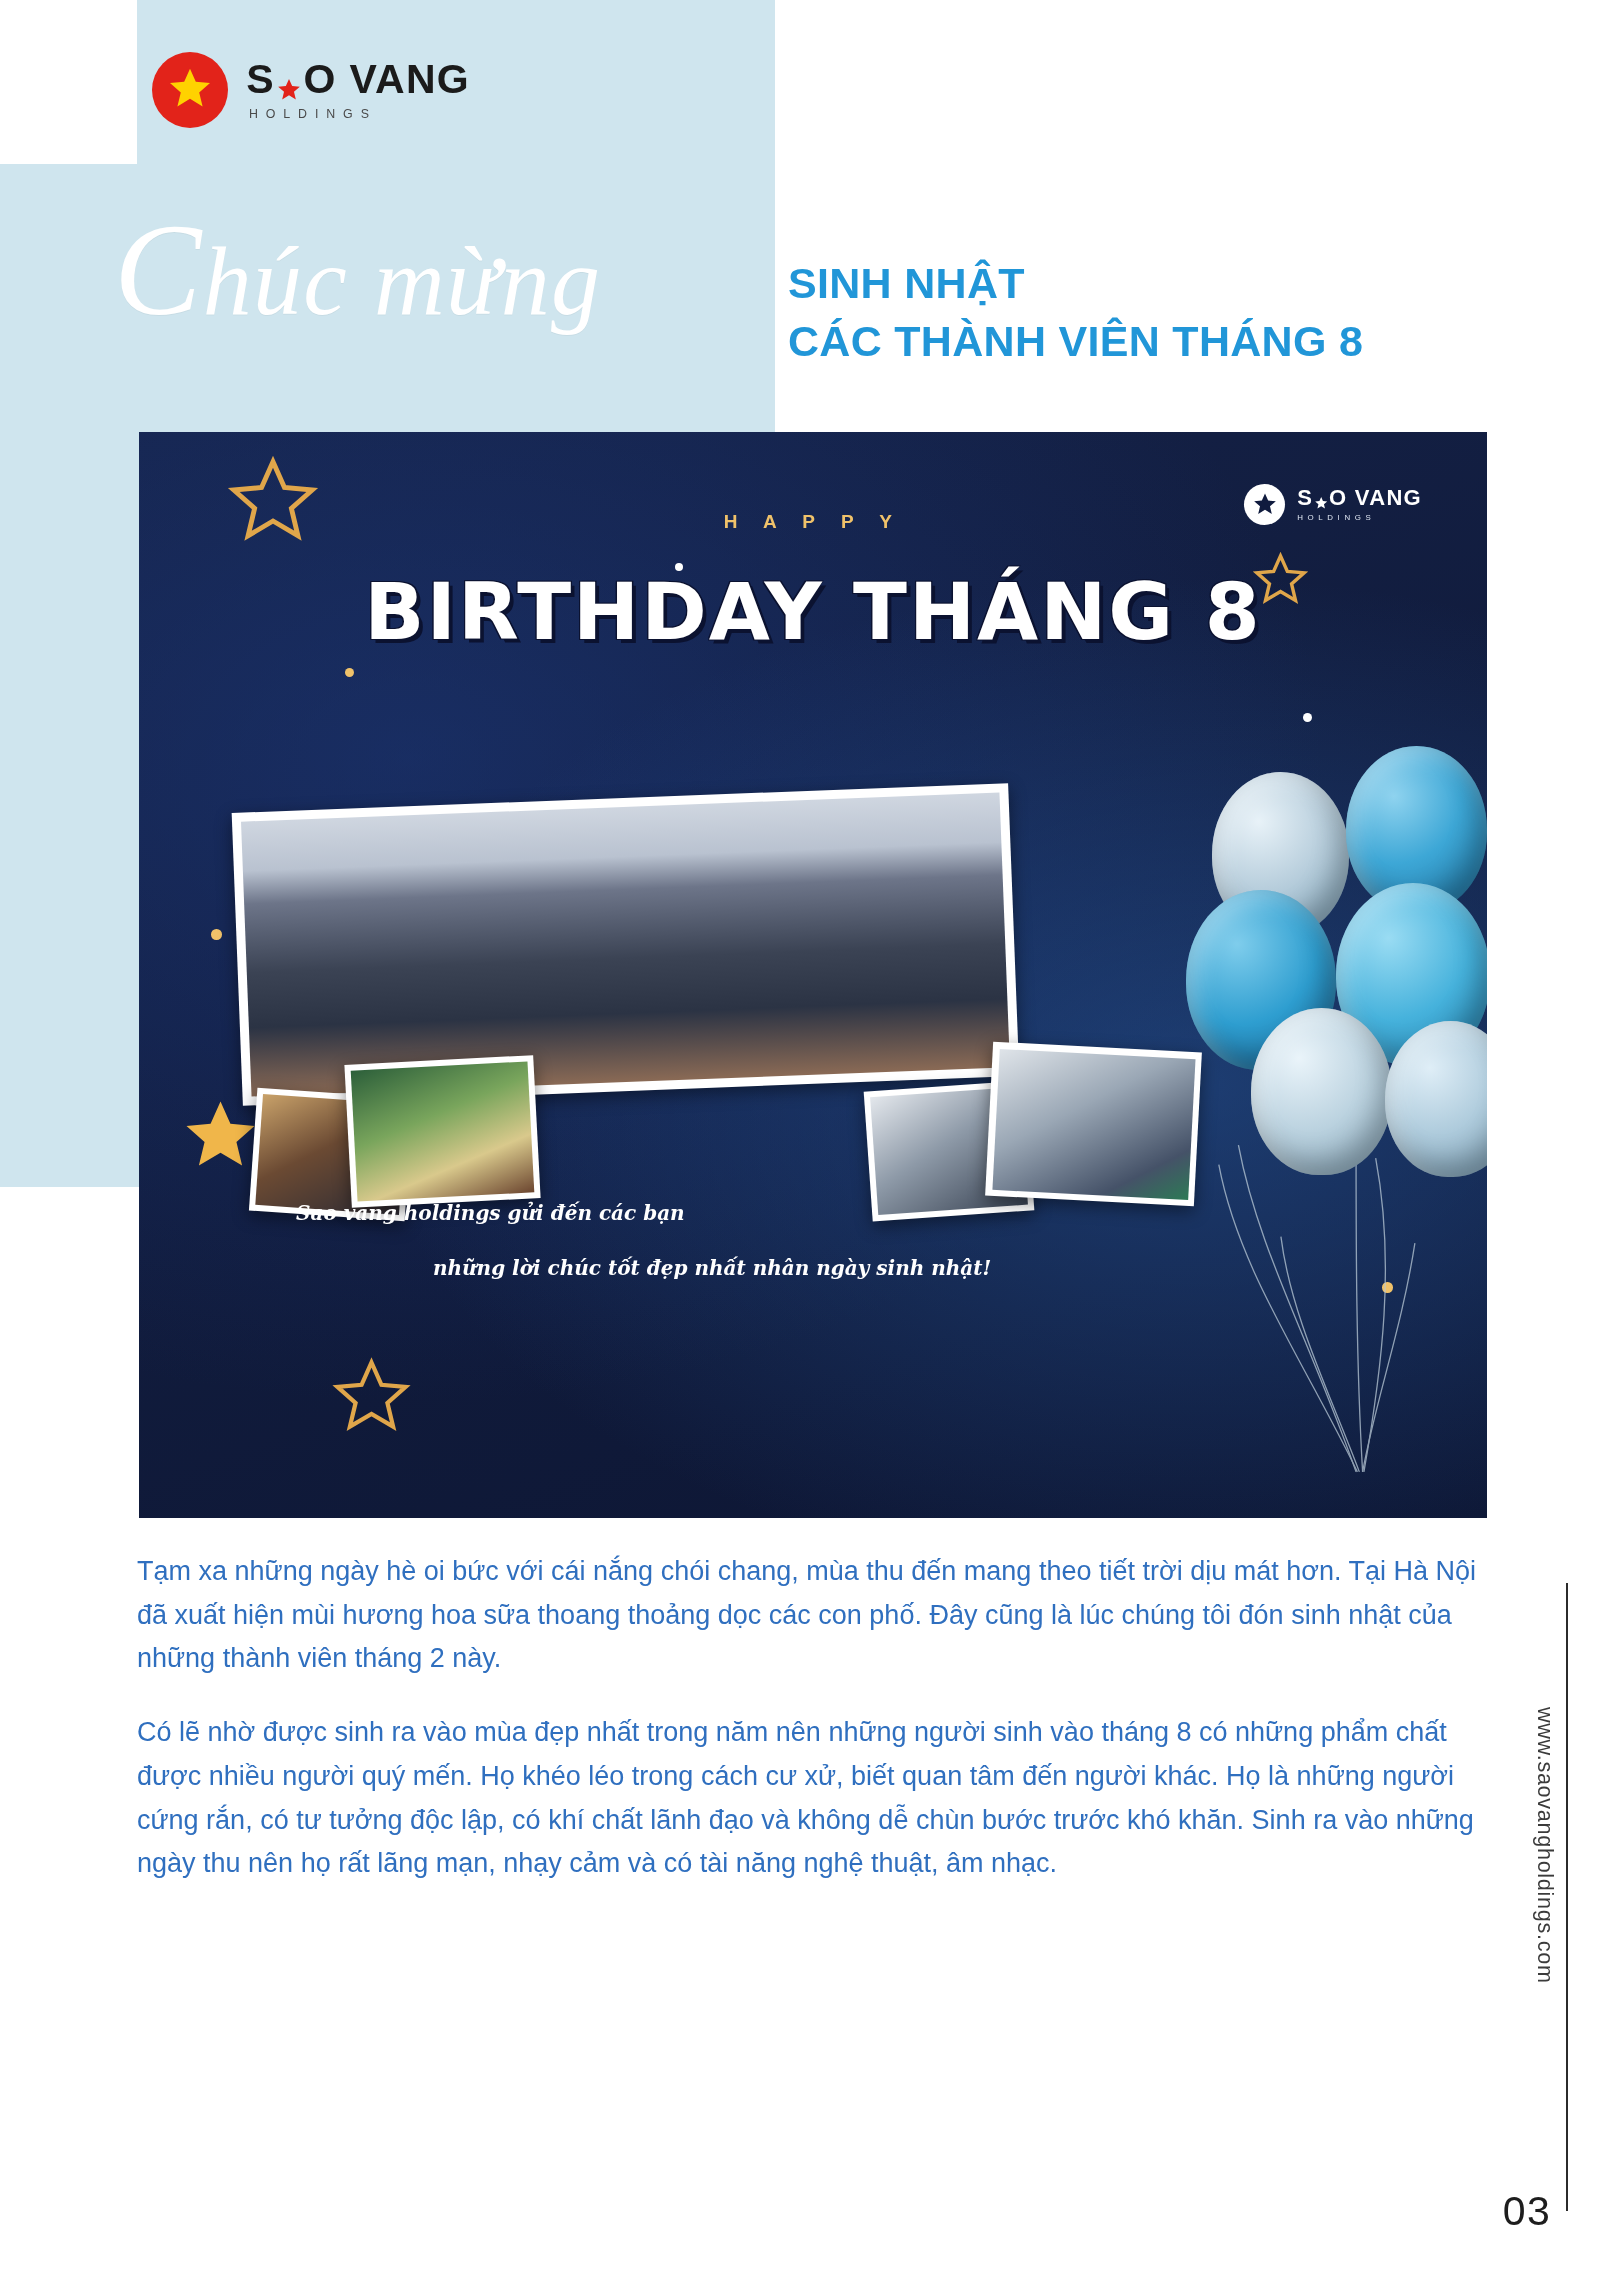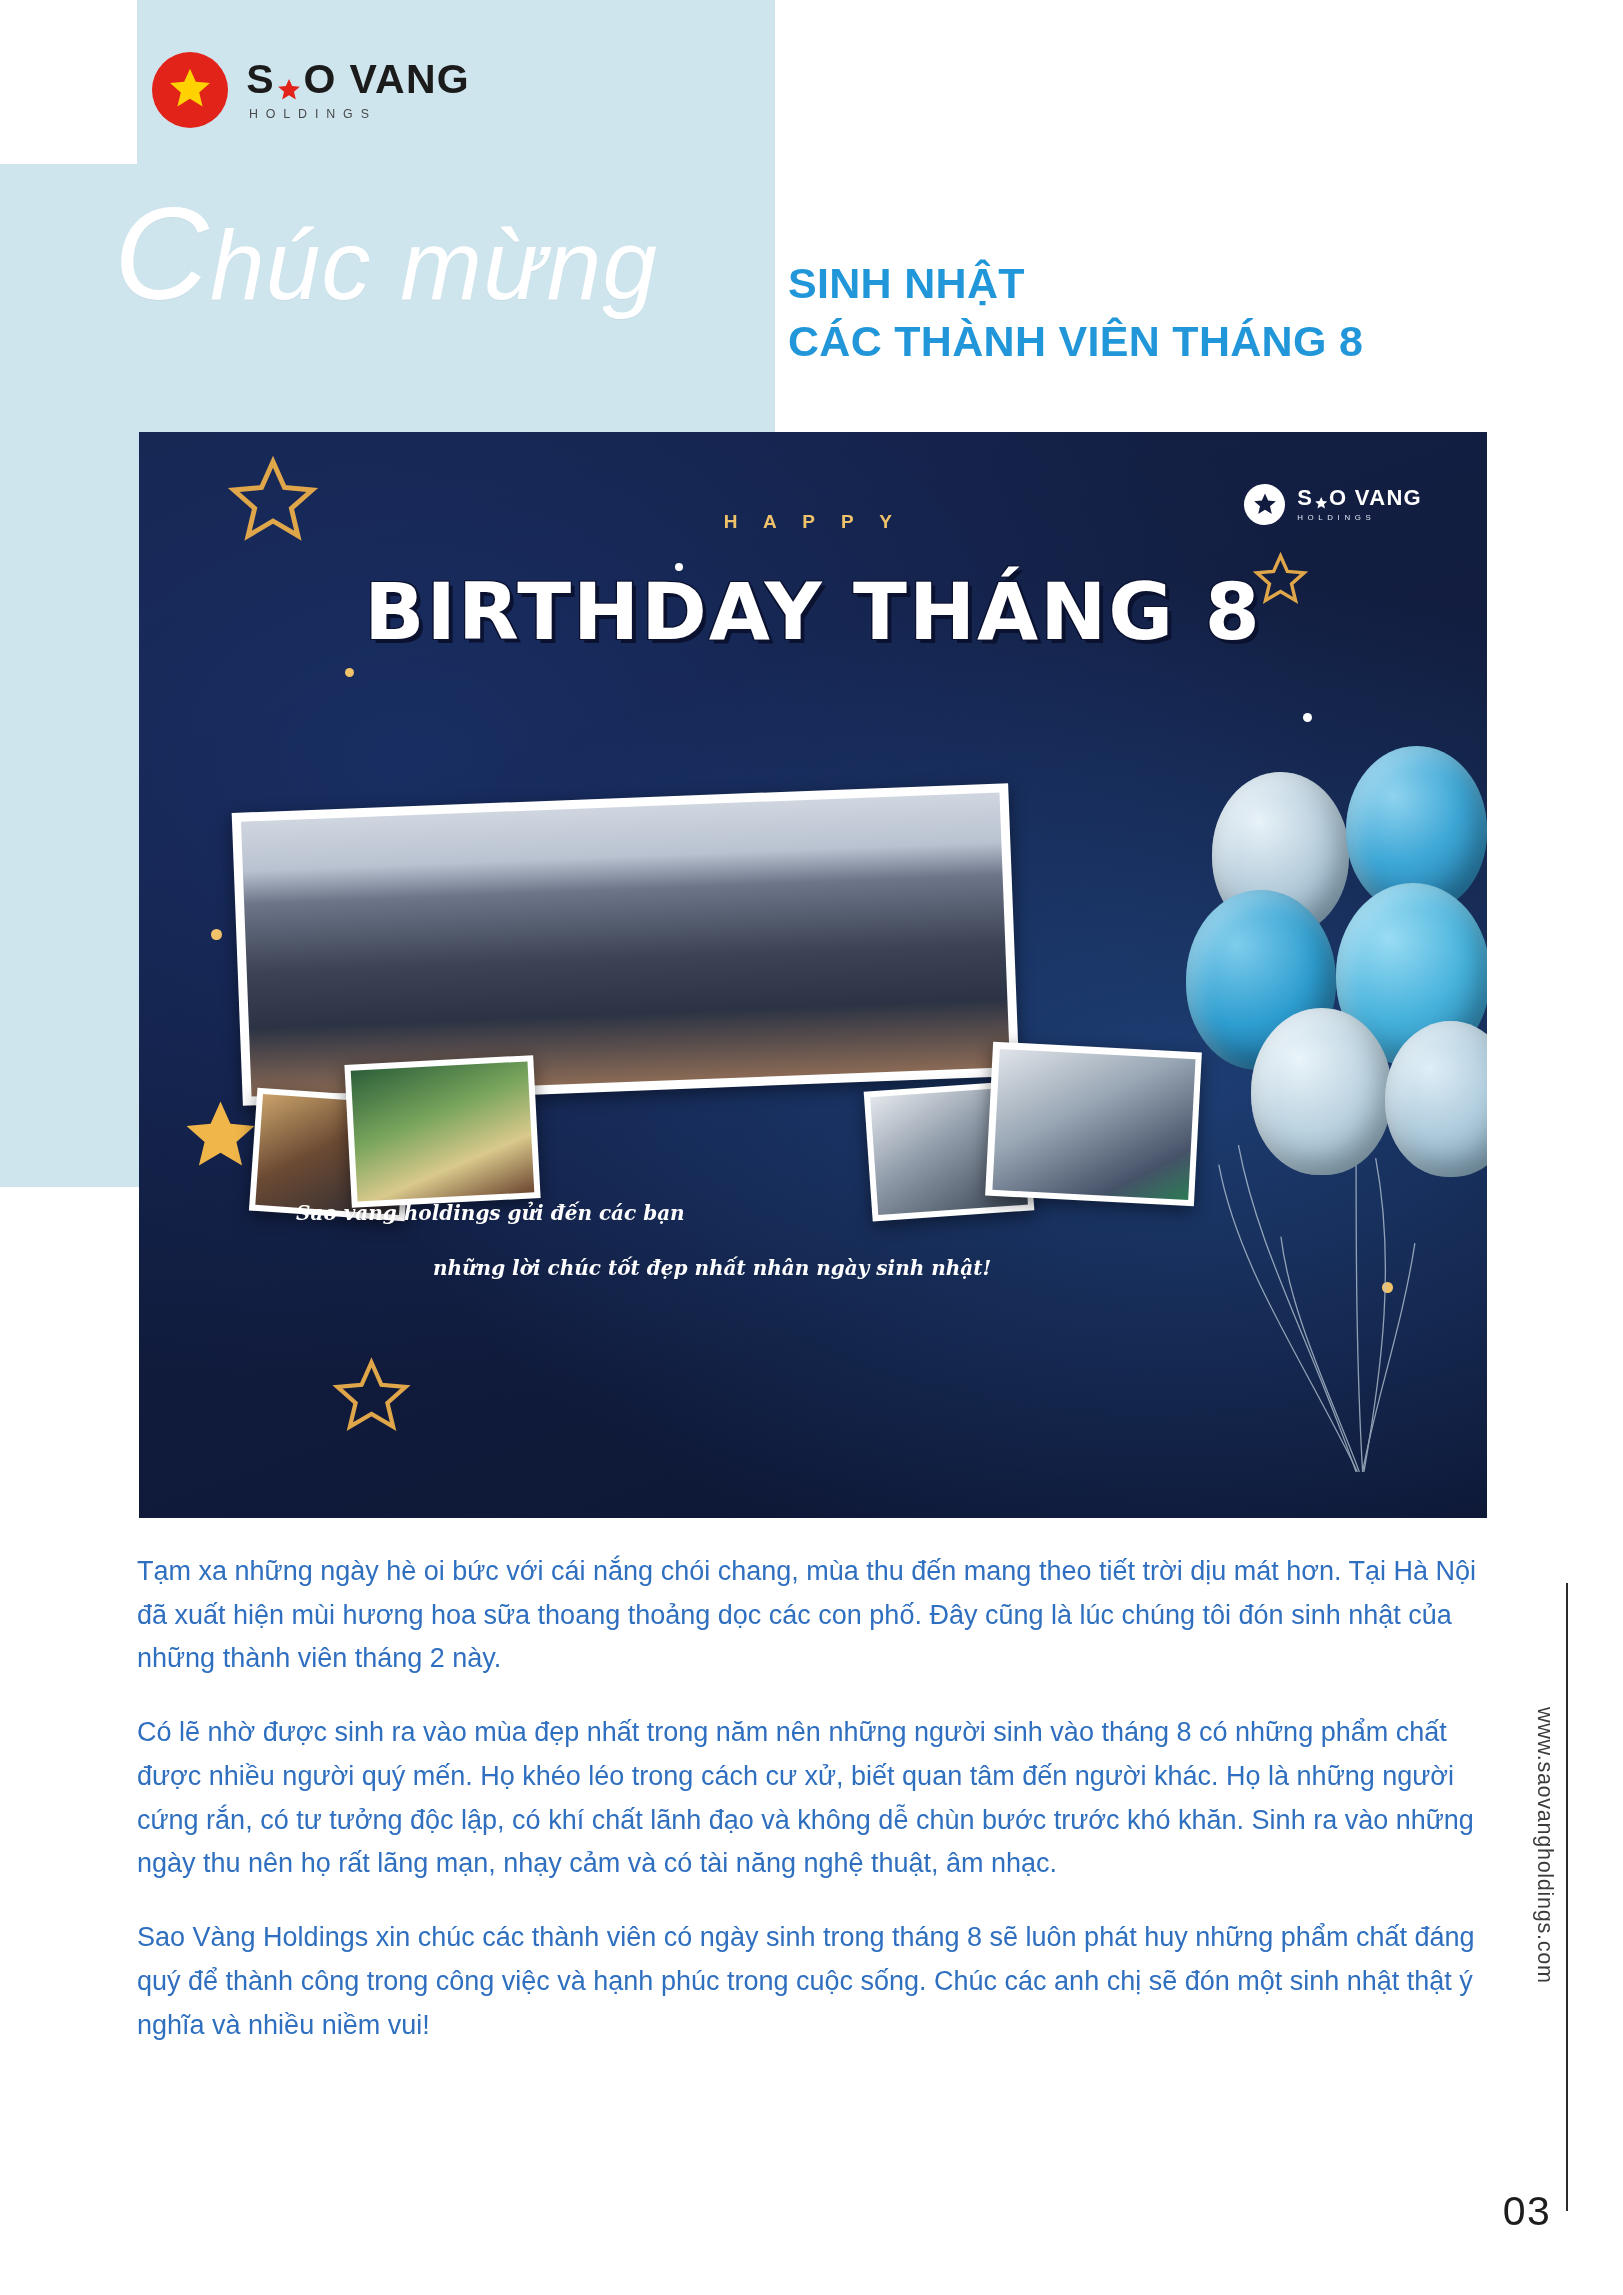--- a/index.html
+++ b/index.html
@@ -87,22 +87,22 @@
     letter-spacing: 7.9px;
     color: #4a4a4a;
     margin-top: 7.9px;
     margin-left: 2.6px;
   }
 
   
   .script-title {
     position: absolute;
     left: 114px;
-    top: 188px;
-    font-family: Liberation Sans, sans-serif;
+    top: 204px;
+    font-family: Liberation Serif, serif;
     font-style: italic;
     font-size: 98px;
     color: #ffffff;
     letter-spacing: 1.3px;
     line-height: 1;
     text-shadow: 0 1.3px 0 rgba(0,0,0,0.04);
   }
   .script-title .cap {
     font-size: 131px;
     line-height: 1;
@@ -436,21 +436,20 @@
       <div class="inner"></div>
     </div>
 
   <div class="wish1">Sao vàng holdings gửi đến các bạn</div>
   <div class="wish2">những lời chúc tốt đẹp nhất nhân ngày sinh nhật!</div>
 </div>
 
 <div class="body-text">
   <p>Tạm xa những ngày hè oi bức với cái nắng chói chang, mùa thu đến mang theo tiết trời dịu mát hơn. Tại Hà Nội đã xuất hiện mùi hương hoa sữa thoang thoảng dọc các con phố. Đây cũng là lúc chúng tôi đón sinh nhật của những thành viên tháng 2 này.</p>
   <p>Có lẽ nhờ được sinh ra vào mùa đẹp nhất trong năm nên những người sinh vào tháng 8 có những phẩm chất được nhiều người quý mến. Họ khéo léo trong cách cư xử, biết quan tâm đến người khác. Họ là những người cứng rắn, có tư tưởng độc lập, có khí chất lãnh đạo và không dễ chùn bước trước khó khăn. Sinh ra vào những ngày thu nên họ rất lãng mạn, nhạy cảm và có tài năng nghệ thuật, âm nhạc.</p>
-  <p>Sao Vàng Holdings xin chúc các thành viên có ngày sinh trong tháng 8 sẽ luôn phát huy những phẩm chất đáng quý để thành công trong công việc và hạnh phúc trong cuộc sống. Chúc các anh chị sẽ đón một sinh nhật thật ý nghĩa và nhiều niềm vui!</p>
 </div>
 
 <div class="side-rule"></div>
 <div class="side-url">
   <span class="txt">www.saovangholdings.com</span>
 </div>
 <div class="page-num">03</div>
 
 
 </body></html>

